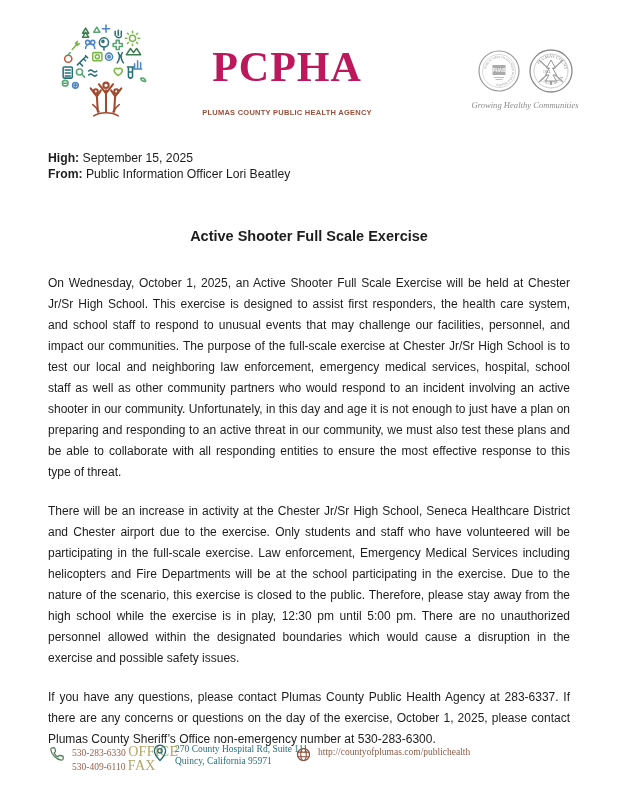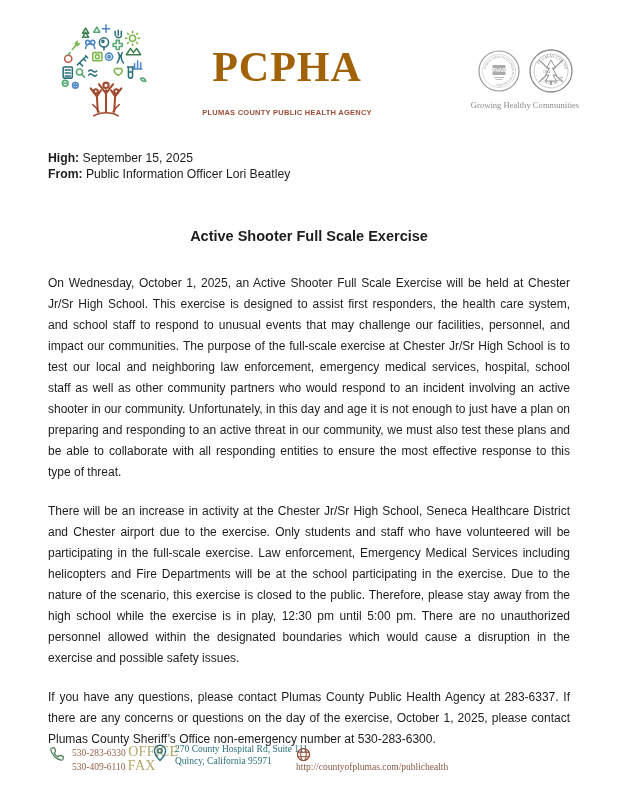--- a/index.html
+++ b/index.html
@@ -9,30 +9,30 @@
     background:#ffffff;
     font-family:"Liberation Sans",sans-serif;
     color:#1d1d1d;
     overflow:hidden;
   }
   
   .tree-logo{position:absolute;left:55px;top:22px;width:102px;height:100px;}
   .pcpha-block{position:absolute;left:196px;top:46px;width:182px;text-align:center;}
   .pcpha-acronym{
     font-family:"Liberation Serif",serif;font-weight:700;
-    font-size:42px;line-height:1;color:#a16207;letter-spacing:1px;
+    font-size:42px;line-height:1;color:#be185d;letter-spacing:1px;
   }
   .pcpha-tagline{
     margin-top:20px;font-size:7.5px;font-weight:700;letter-spacing:0.25px;
     color:#9b4f3a;white-space:nowrap;
   }
   .seals-block{position:absolute;left:460px;top:48px;width:130px;text-align:center;}
   .seals-row{display:flex;justify-content:center;gap:7px;align-items:center;}
   .seals-tagline{
-    margin-top:6px;font-family:"Liberation Serif",serif;
+    margin-top:6px;font-family:"Liberation Serif",serif;font-style:italic;
     font-size:8.6px;color:#8c8c8c;white-space:nowrap;
   }
   .release-line{
     position:absolute;left:0;right:0;top:108px;text-align:center;
     font-family:"Liberation Serif",serif;font-size:21.5px;color:#161616;
   }
   
   .content{position:absolute;left:48px;top:150px;width:522px;}
   .meta-line{font-size:12.2px;line-height:16.4px;}
   .meta-label{font-weight:700;}
@@ -43,21 +43,21 @@
   .body-para{
     margin:0 0 18px 0;text-align:justify;
     font-size:12px;line-height:21px;color:#1d1d1d;
   }
   
   .footer{position:absolute;left:0;top:740px;width:618px;height:45px;
     font-family:"Liberation Serif",serif;font-size:9.5px;}
   .f-group{position:absolute;display:flex;align-items:flex-start;}
   .f-phone{left:49px;top:6px;}
   .f-address{left:152px;top:4px;}
-  .f-web{left:296px;top:7px;flex-direction:column;}
+  .f-web{left:296px;top:7px;}
   .f-icon{flex:0 0 auto;margin-right:7px;}
   .f-lines{line-height:11.6px;white-space:nowrap;}
   .num{color:#96604a;}
   .num-label{color:#b3a468;font-size:14px;letter-spacing:0.3px;}
   .addr{color:#2a6e78;}
   .web{color:#8a5a45;}
 </style>
 </head>
 <body>
 

